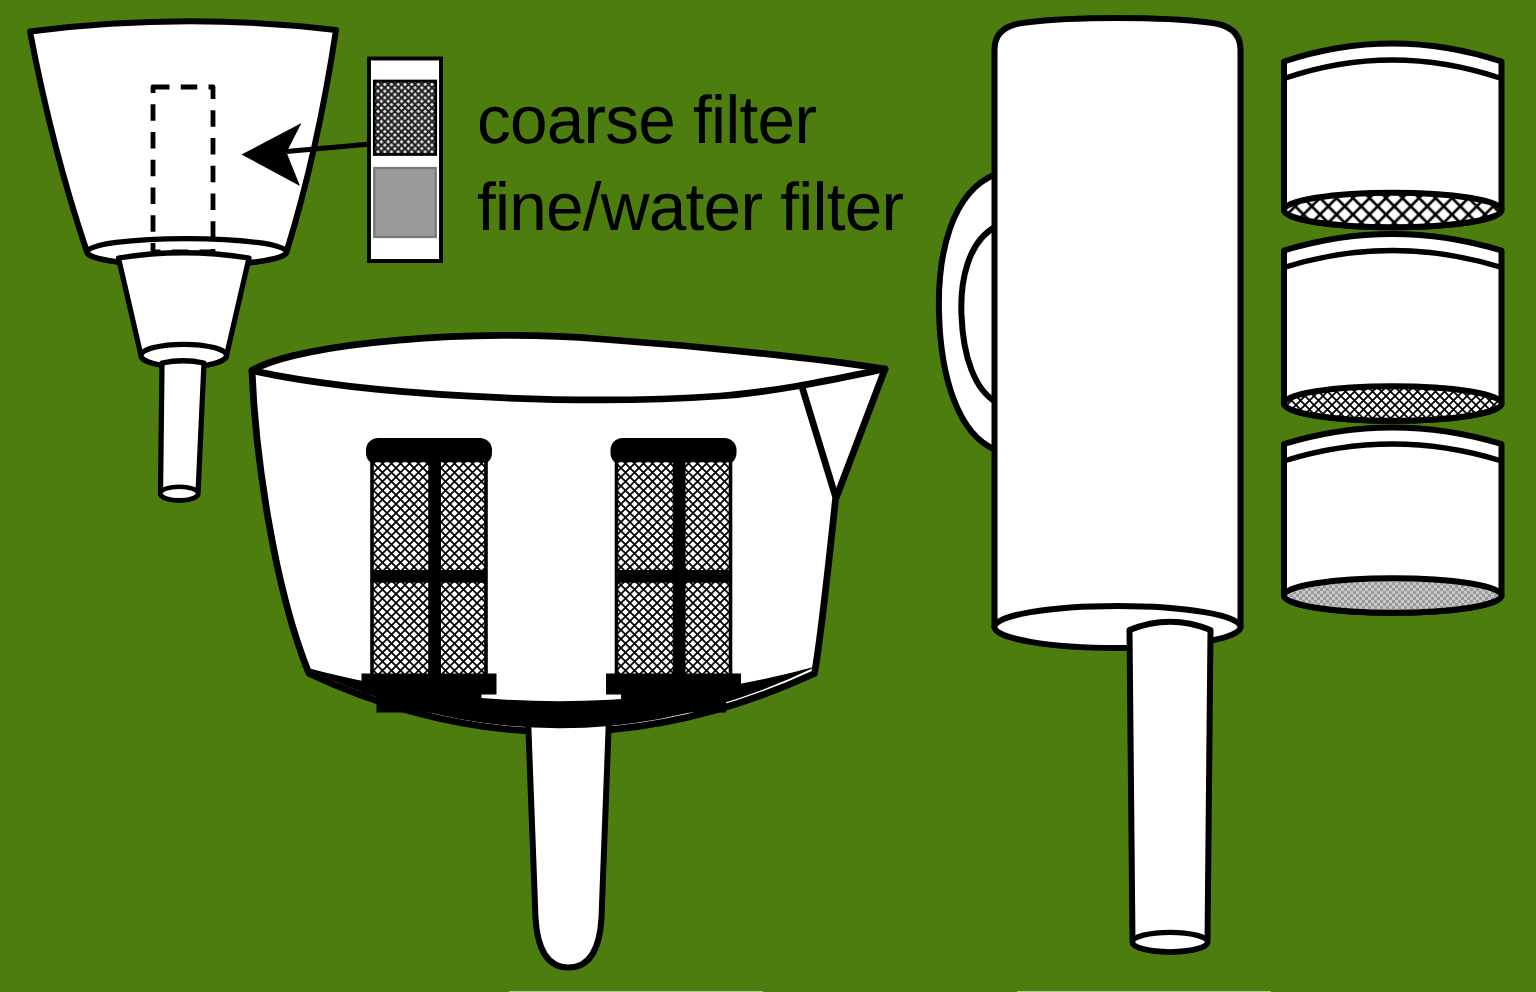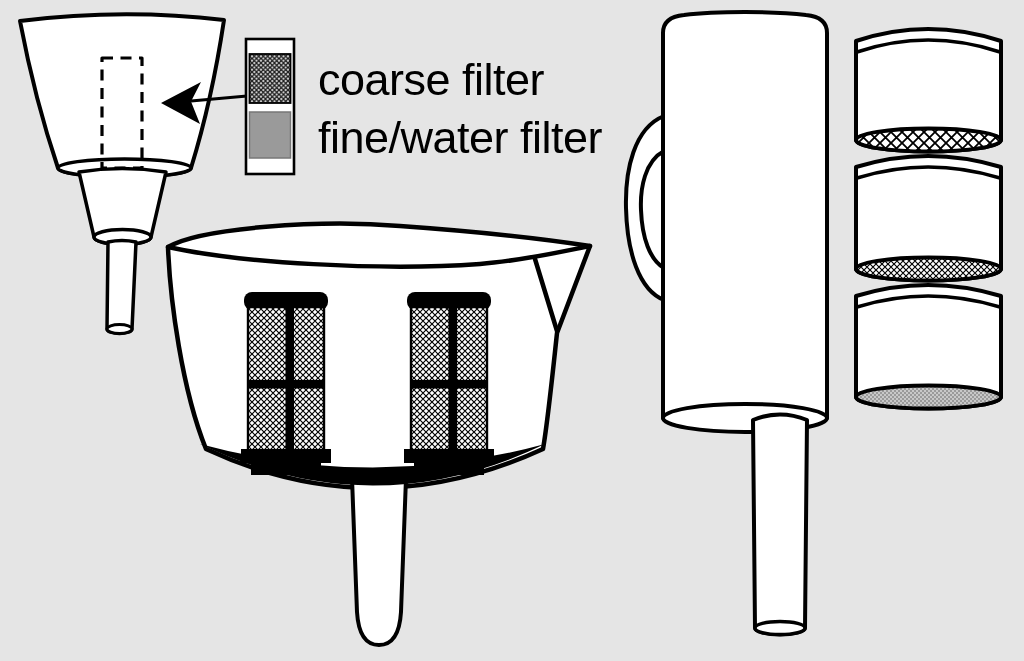--- a/index.html
+++ b/index.html
@@ -1,20 +1,20 @@
 <!DOCTYPE html>
 <html><head>
 <meta charset="utf-8">
 <style>
   html, body { margin: 0; padding: 0; background: #ffffff; }
   .stage {
     position: relative;
     width: 1024px;
     height: 661px;
-    background: #e5e5e5;
+    background: #4d7c0f;
     overflow: hidden;
     font-family: "Liberation Sans", sans-serif;
   }
   svg { position: absolute; inset: 0; }
   .label-text {
     font-family: "Liberation Sans", sans-serif;
     font-size: 45px;
     letter-spacing: -0.5px;
     fill: #000000;
   }

